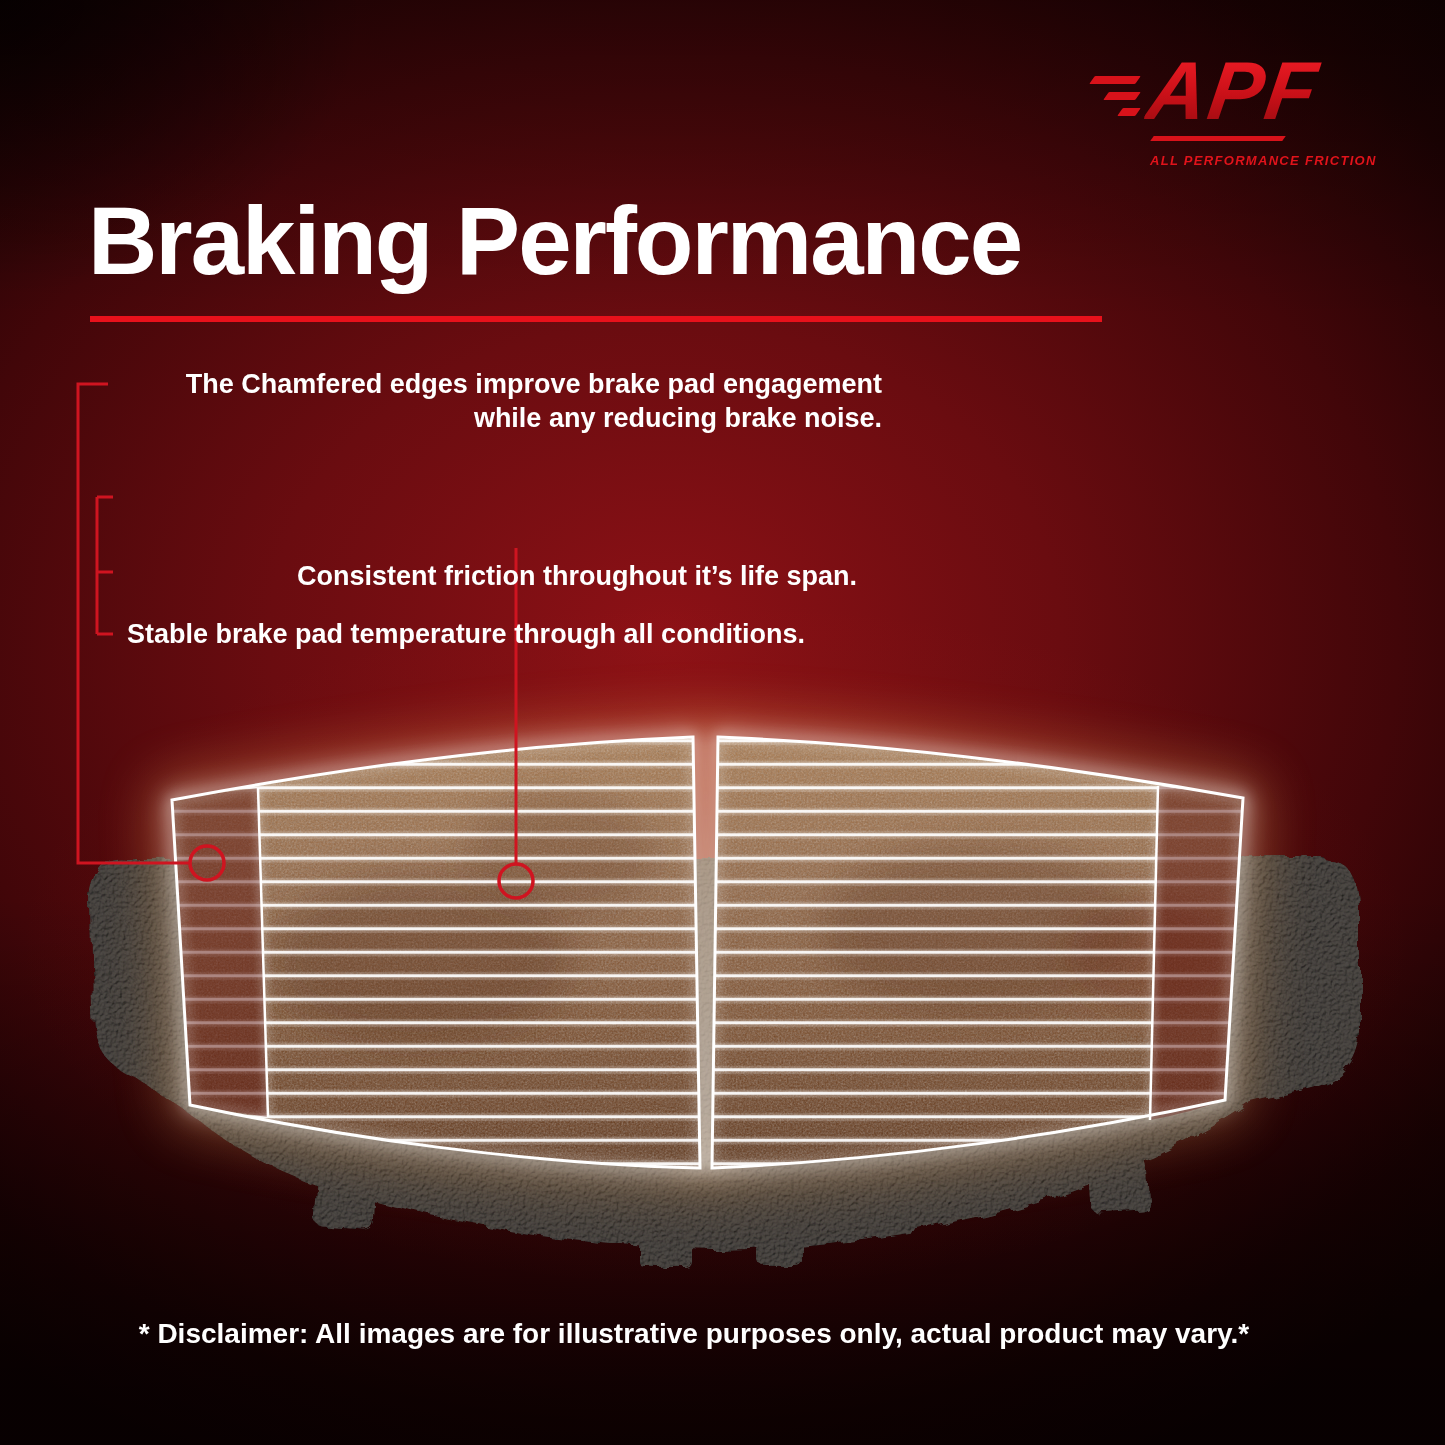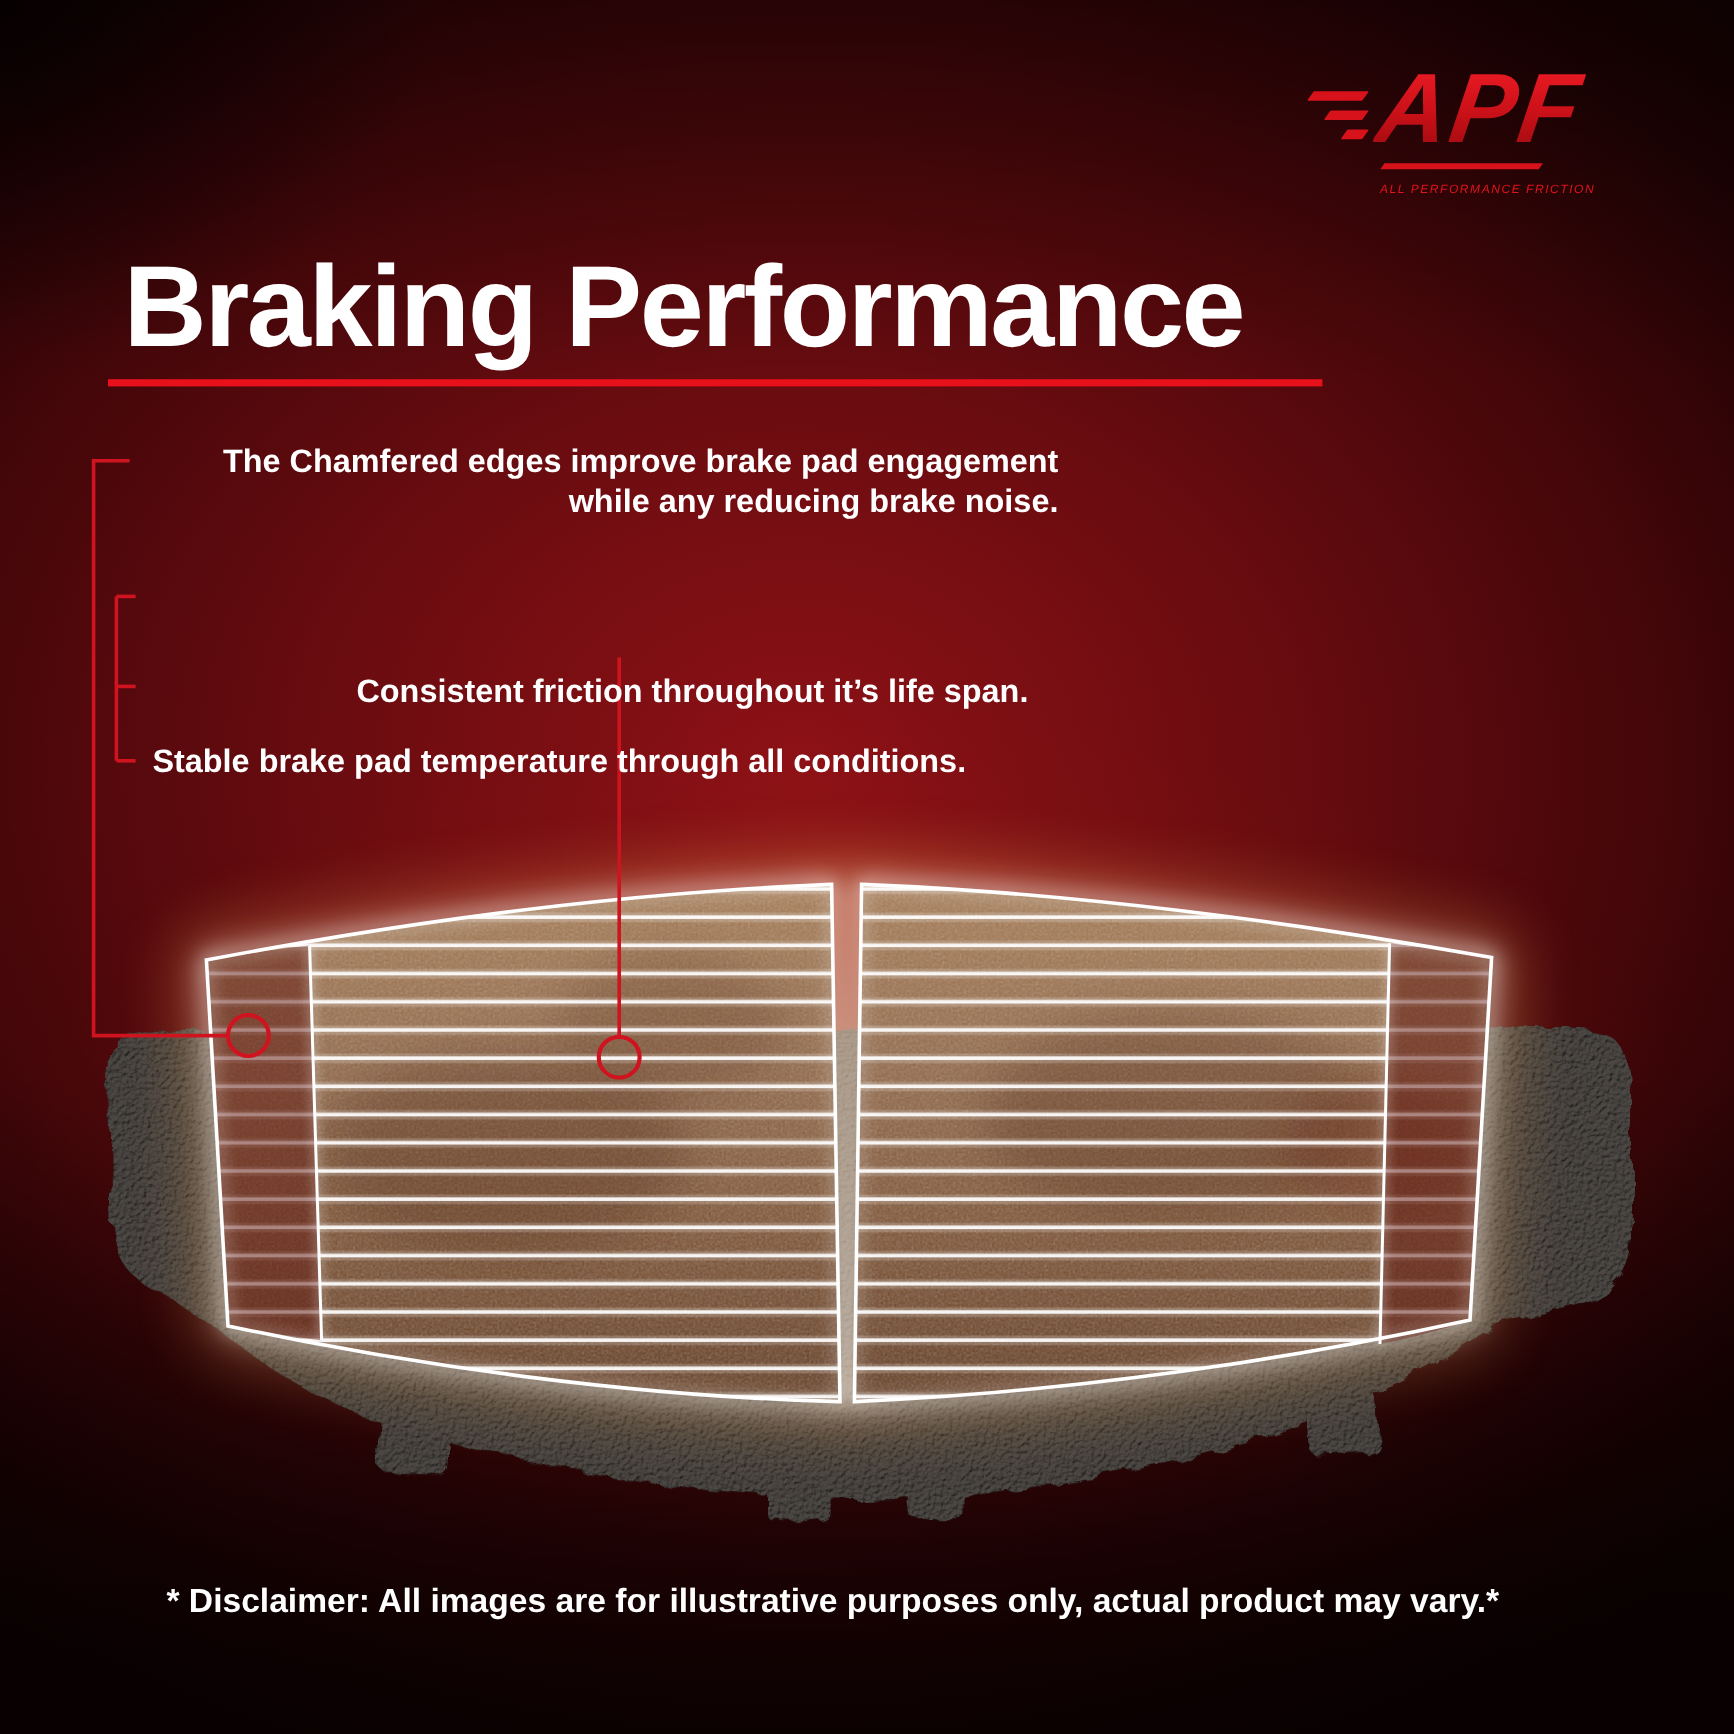--- a/index.html
+++ b/index.html
@@ -17,24 +17,24 @@
   .apf-word{
     display:inline-block;font-size:82px;line-height:.95;font-weight:700;font-style:italic;
     transform:skewX(-8deg);letter-spacing:2px;
     background:linear-gradient(180deg,#ef1c25 0%,#c91018 55%,#9c0b10 100%);
     -webkit-background-clip:text;background-clip:text;color:transparent;
   }
   .speed{position:absolute;left:-56px;top:24px;display:flex;flex-direction:column;align-items:flex-end;gap:8px;}
   .speed .bar{height:8px;background:#d8121a;transform:skewX(-35deg);border-radius:1px;}
   .speed .b1{width:46px;}.speed .b2{width:32px;}.speed .b3{width:18px;}
   .swoosh{width:132px;height:5px;background:#d8121a;transform:skewX(-35deg);margin:6px 0 0 62px;}
-  .tagline{margin:12px 0 0 60px;font-size:10px;font-weight:400;font-style:italic;color:#e1131b;letter-spacing:1.3px;white-space:nowrap;}
+  .tagline{margin:12px 0 0 60px;font-size:13px;font-weight:700;font-style:italic;color:#e1131b;letter-spacing:1.3px;white-space:nowrap;}
   
   .headline{
-    position:absolute;left:88px;top:186px;margin:15px;font-size:96px;font-weight:700;color:#ffffff;
+    position:absolute;left:88px;top:186px;margin:0;font-size:96px;font-weight:700;color:#ffffff;
     letter-spacing:-2px;white-space:nowrap;
   }
   .headline-rule{position:absolute;left:90px;top:316px;width:1012px;height:6px;background:#e8111b;}
   
   .bullet{position:absolute;margin:0;color:#ffffff;font-weight:700;font-size:27px;line-height:1.25;}
   .bullet-1{left:122px;top:368px;width:760px;text-align:right;}
   .bullet-2{left:127px;top:482px;width:1015px;}
   .bullet-3{left:127px;top:560px;width:900px;text-align:center;}
   .bullet-4{left:127px;top:618px;width:900px;}
   

